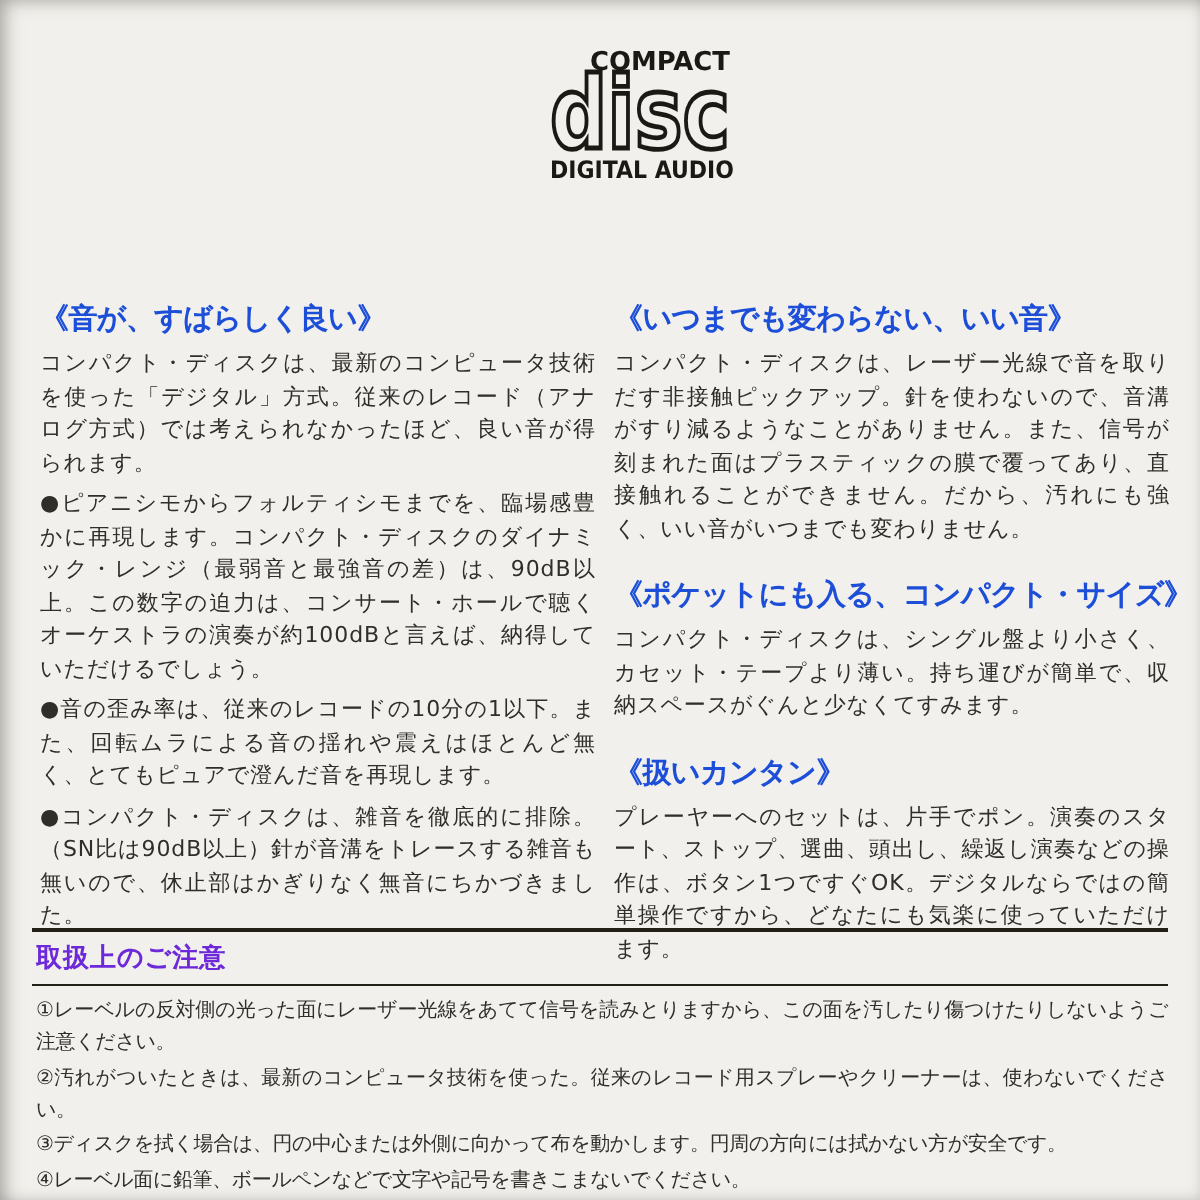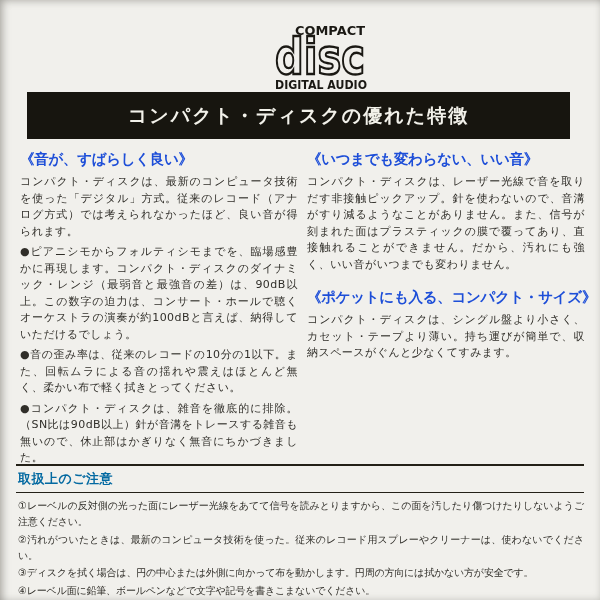--- a/index.html
+++ b/index.html
@@ -37,21 +37,21 @@
   .col .sec + .sec{margin-top:15px;}
   .col p{
     margin:0 0 4px 0;font-size:11px;line-height:16.5px;letter-spacing:.45px;
     text-align:justify;text-justify:inter-character;color:#302e29;
   }
   
   .notes{position:absolute;left:16px;top:464px;width:568px;}
   .rule-thick{border:0;border-top:2.5px solid #232017;margin:0;}
   .rule-thin{border:0;border-top:1.5px solid #232017;margin:0;}
   .notes h3{
-    margin:0;padding:4px 0 4px 2px;font-size:13px;font-weight:bold;color:#0369a1;
+    margin:0;padding:4px 0 4px 2px;font-size:13px;font-weight:bold;color:#6d28d9;
     letter-spacing:.5px;
   }
   .notes ol{list-style:none;margin:5px 0 0 0;padding:0 0 0 2px;}
   .notes li{
     font-size:10px;line-height:16px;letter-spacing:-.2px;color:#302e29;
     text-align:justify;text-justify:inter-character;margin-bottom:1.5px;
   }
 </style>
 </head>
 <body>
@@ -59,42 +59,43 @@
 <div class="page">
 
   <div class="logo">
     <svg width="104" height="74" viewBox="0 0 104 74">
       <text x="25" y="15" font-size="13" fill="#1b1914" textLength="70" lengthAdjust="spacingAndGlyphs">COMPACT</text>
       <text x="5" y="54" font-size="50" fill="none" stroke="#1b1914" stroke-width="2.4" textLength="90" lengthAdjust="spacingAndGlyphs">disc</text>
       <text x="5" y="69" font-size="12" fill="#1b1914" textLength="92" lengthAdjust="spacingAndGlyphs">DIGITAL AUDIO</text>
     </svg>
   </div>
 
-  <div class="banner">
-    <span class="title">コンパクト・ディスクの優れた特徴</span>
-  </div>
 
   <div class="col col-left">
     <div class="sec">
       <h2>《音が、すばらしく良い》</h2>
       <p>コンパクト・ディスクは、最新のコンピュータ技術を使った「デジタル」方式。従来のレコード（アナログ方式）では考えられなかったほど、良い音が得られます。</p>
       <p>●ピアニシモからフォルティシモまでを、臨場感豊かに再現します。コンパクト・ディスクのダイナミック・レンジ（最弱音と最強音の差）は、90dB以上。この数字の迫力は、コンサート・ホールで聴くオーケストラの演奏が約100dBと言えば、納得していただけるでしょう。</p>
-      <p>●音の歪み率は、従来のレコードの10分の1以下。また、回転ムラによる音の揺れや震えはほとんど無く、柔かい布で軽く拭きとってください。</p>
+      <p>●音の歪み率は、従来のレコードの10分の1以下。また、回転ムラによる音の揺れや震えはほとんど無く、とてもピュアで澄んだ音を再現します。</p>
       <p>●コンパクト・ディスクは、雑音を徹底的に排除。（SN比は90dB以上）針が音溝をトレースする雑音も無いので、休止部はかぎりなく無音にちかづきました。</p>
     </div>
   </div>
 
   <div class="col col-right">
     <div class="sec">
       <h2>《いつまでも変わらない、いい音》</h2>
       <p>コンパクト・ディスクは、レーザー光線で音を取りだす非接触ピックアップ。針を使わないので、音溝がすり減るようなことがありません。また、信号が刻まれた面はプラスティックの膜で覆ってあり、直接触れることができません。だから、汚れにも強く、いい音がいつまでも変わりません。</p>
     </div>
     <div class="sec">
       <h2>《ポケットにも入る、コンパクト・サイズ》</h2>
       <p>コンパクト・ディスクは、シングル盤より小さく、カセット・テープより薄い。持ち運びが簡単で、収納スペースがぐんと少なくてすみます。</p>
+    </div>
+    <div class="sec">
+      <h2>《扱いカンタン》</h2>
+      <p>プレーヤーへのセットは、片手でポン。演奏のスタート、ストップ、選曲、頭出し、繰返し演奏などの操作は、ボタン1つですぐOK。デジタルならではの簡単操作ですから、どなたにも気楽に使っていただけます。</p>
     </div>
   </div>
 
   <div class="notes">
     <hr class="rule-thick">
     <h3>取扱上のご注意</h3>
     <hr class="rule-thin">
     <ol>
       <li>①レーベルの反対側の光った面にレーザー光線をあてて信号を読みとりますから、この面を汚したり傷つけたりしないようご注意ください。</li>
       <li>②汚れがついたときは、最新のコンピュータ技術を使った。従来のレコード用スプレーやクリーナーは、使わないでください。</li>

